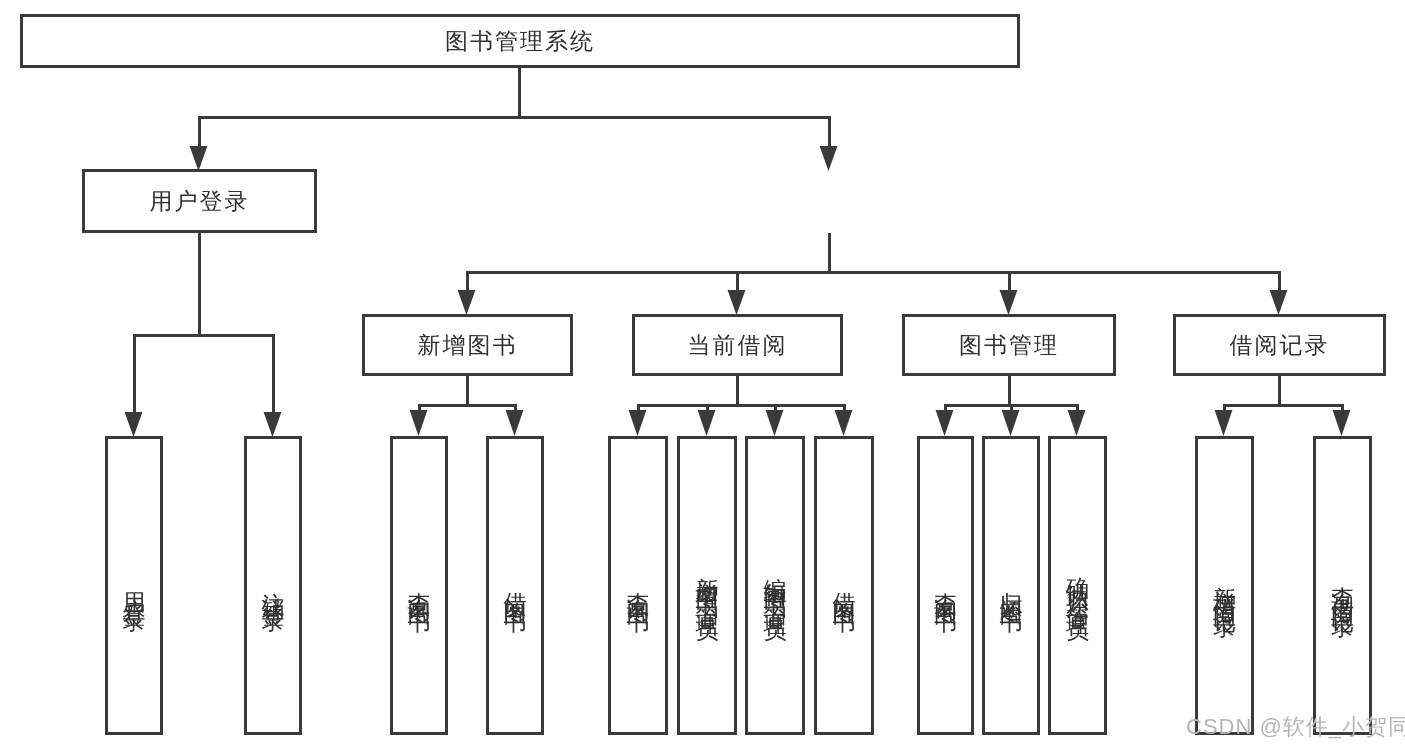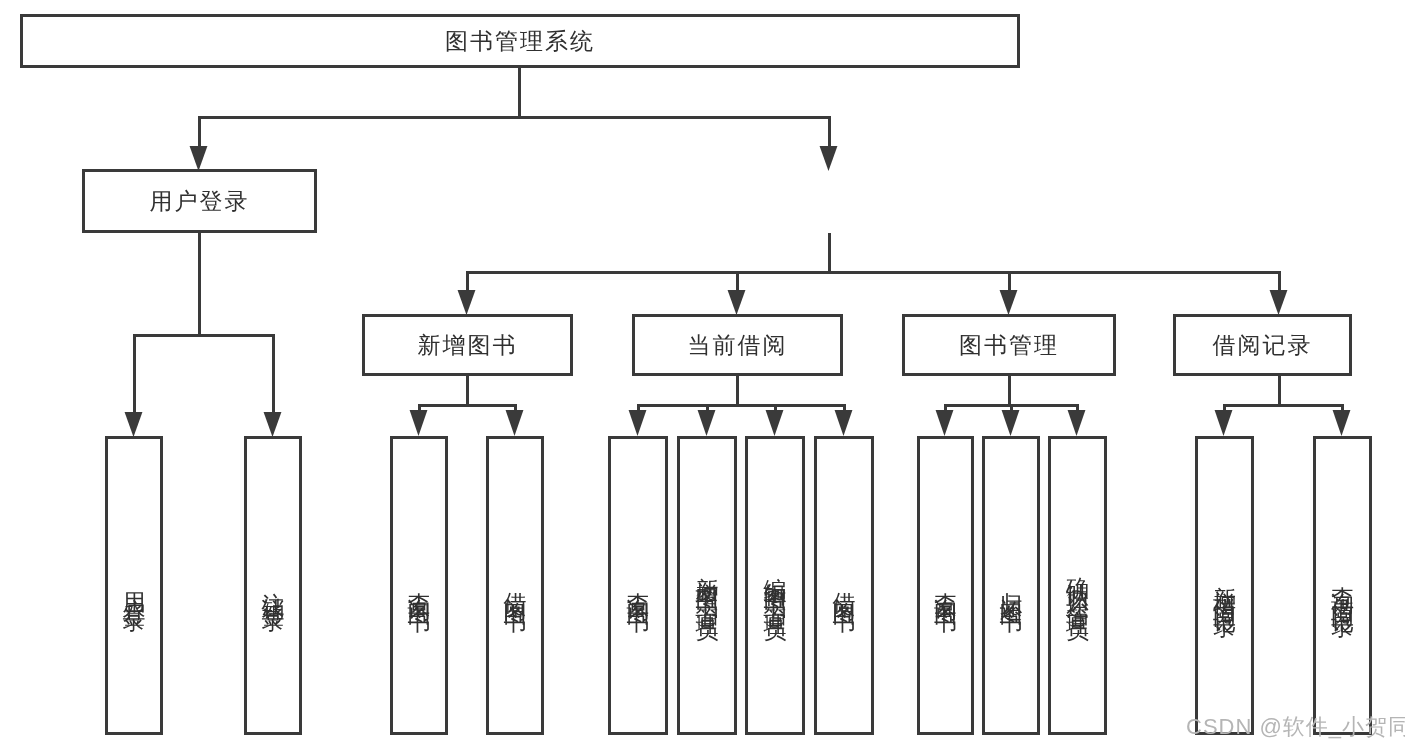--- a/index.html
+++ b/index.html
@@ -103,21 +103,21 @@
   <div class="vline" style="left:1341px;top:404px;height:9px"></div>
   <div class="arrow leaf" style="left:1332px;top:410px"></div>
 
   <div class="node" style="left:20px;top:14px;width:1000px;height:54px">图书管理系统</div>
 
   <div class="node" style="left:82px;top:169px;width:235px;height:64px">用户登录</div>
 
   <div class="node" style="left:362px;top:314px;width:211px;height:62px">新增图书</div>
   <div class="node" style="left:632px;top:314px;width:211px;height:62px">当前借阅</div>
   <div class="node" style="left:902px;top:314px;width:214px;height:62px">图书管理</div>
-  <div class="node" style="left:1173px;top:314px;width:179px;height:62px">借阅记录</div>
+  <div class="node" style="left:1173px;top:314px;width:213px;height:62px">借阅记录</div>
 
   <div class="vnode" style="left:105px;top:436px;width:58px;height:299px">用户登录</div>
   <div class="vnode" style="left:244px;top:436px;width:58px;height:299px">注销登录</div>
 
   <div class="vnode" style="left:390px;top:436px;width:58px;height:299px">查询图书</div>
   <div class="vnode" style="left:486px;top:436px;width:58px;height:299px">借阅图书</div>
 
   <div class="vnode" style="left:608px;top:436px;width:60px;height:299px">查询图书</div>
   <div class="vnode" style="left:677px;top:436px;width:60px;height:299px">新增图书（管理员）</div>
   <div class="vnode" style="left:745px;top:436px;width:60px;height:299px">编辑图书（管理员）</div>

